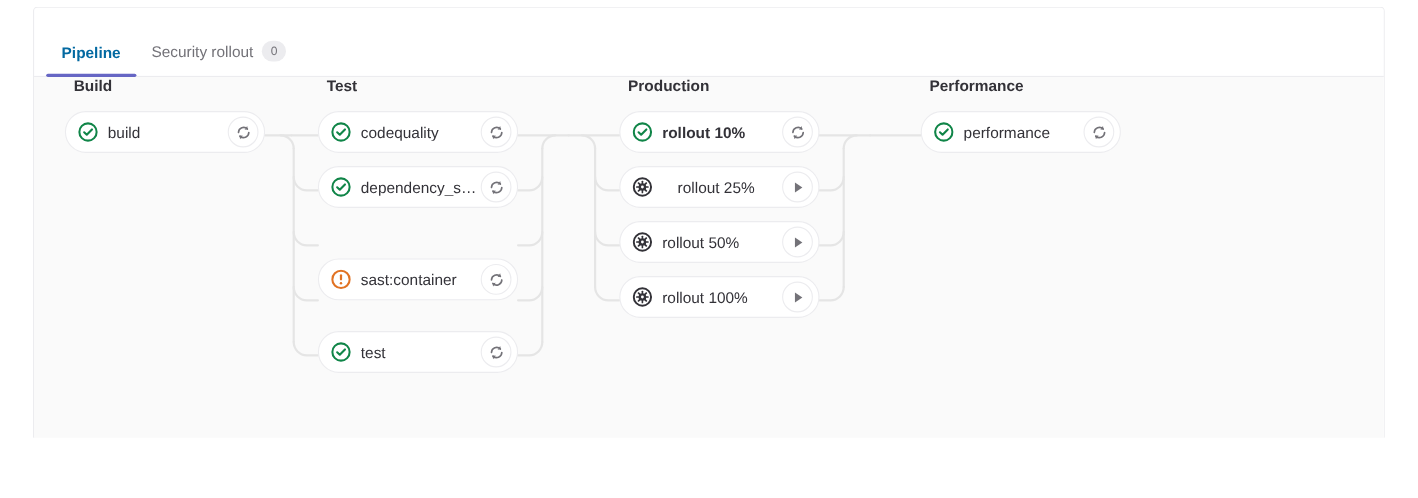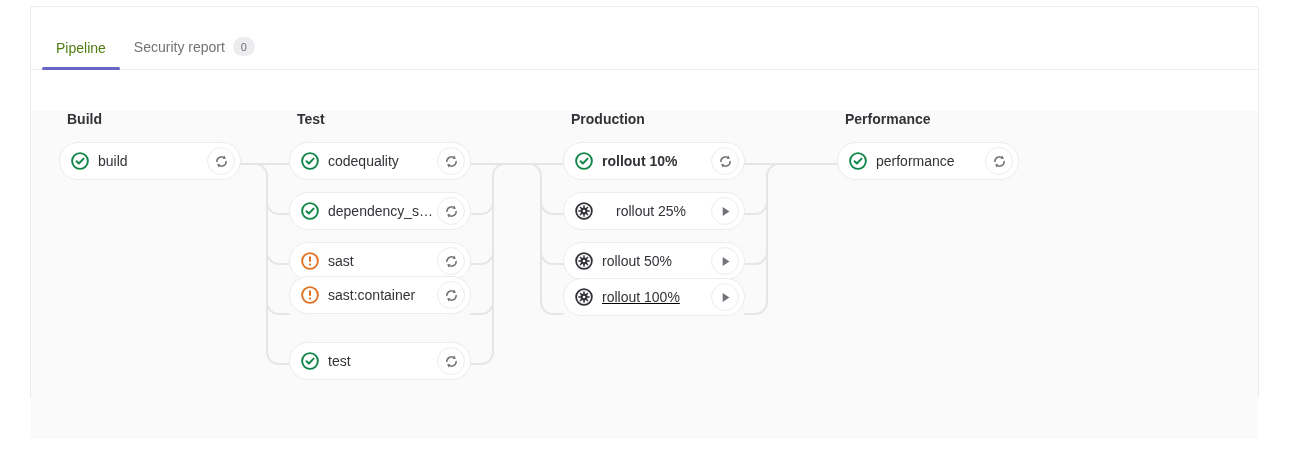--- a/index.html
+++ b/index.html
@@ -29,40 +29,39 @@
     display: flex; align-items: flex-end;
     padding-left: 11px;
   }
   .tab {
     position: relative;
     display: flex; align-items: center; gap: 8px;
     padding: 0 14px 13px 14px;
     font-size: 14px; color: #737278; cursor: pointer;
     white-space: nowrap;
   }
-  .tab.active { color: #4d7c0f; font-weight: normal; }
+  .tab.active { color: #0369a1; font-weight: bold; }
   .tab.active::after {
     content: ""; position: absolute;
     left: 0; right: 0; bottom: -1px; height: 3px;
     background: #6666c4; border-radius: 2px;
   }
   .badge {
     display: inline-flex; align-items: center; justify-content: center;
     min-width: 22px; height: 19px; padding: 0 7px;
     background: #ececef; color: #737278;
     border-radius: 10px; font-size: 11px; font-weight: normal;
   }
 
   
   .graph {
     position: absolute; left: 0; top: 63px;
     width: 100%; height: 328px;
     background: #fafafa;
     overflow: hidden;
-    margin-top: 41px;
   }
   svg.wires {
     position: absolute; left: 0; top: 0;
     width: 100%; height: 100%;
     pointer-events: none;
   }
   .stage {
     position: absolute; top: 0;
   }
   .stage-title {
@@ -102,21 +101,21 @@
 <body>
 
 <div class="page">
   <div class="panel">
 
     <div class="tabbar" id="tabbar">
         <div class="tab active">
           <span>Pipeline</span>
         </div>
         <div class="tab">
-          <span>Security report</span>
+          <span>Security rollout</span>
           <span class="badge">0</span>
         </div>
       </div>
 
     <div class="graph">
       <svg class="wires" viewBox="0 0 1227 328" preserveAspectRatio="none" id="wires">
           <path d="M210 53 H234" fill="none" stroke="#e5e5e5" stroke-width="2" stroke-linecap="round"></path>
           <path d="M234 53 H258" fill="none" stroke="#e5e5e5" stroke-width="2" stroke-linecap="round"></path>
           <path d="M236 65 V241" fill="none" stroke="#e5e5e5" stroke-width="2" stroke-linecap="round"></path>
           <path d="M236 91 A12 12 0 0 0 248 103 H258" fill="none" stroke="#e5e5e5" stroke-width="2" stroke-linecap="round"></path>
@@ -192,36 +191,20 @@
                 <span class="job-name">codequality</span>
                 <span class="job-action">
                   <svg width="15" height="15" viewBox="0 0 16 16">
                     <path d="M13 8a5 5 0 0 1-8.6 3.4" fill="none" stroke="#737278" stroke-width="1.6" stroke-linecap="round"></path>
                     <path d="M3 8a5 5 0 0 1 8.6-3.4" fill="none" stroke="#737278" stroke-width="1.6" stroke-linecap="round"></path>
                     <path d="M11.4 1.6 L12.1 4.8 L8.9 5.2 Z" fill="#737278"></path>
                     <path d="M4.6 14.4 L3.9 11.2 L7.1 10.8 Z" fill="#737278"></path>
                   </svg>
                 </span>
               </div>
-              <div class="job" style="top: 100px;">
-                <span class="job-status"><svg width="18" height="18" viewBox="0 0 16 16">
-                    <circle cx="8" cy="8" r="7" fill="none" stroke="#e17223" stroke-width="1.7"></circle>
-                    <rect x="7.1" y="3.8" width="1.8" height="5" rx="0.9" fill="#e17223"></rect>
-                    <circle cx="8" cy="11.2" r="1" fill="#e17223"></circle>
-                  </svg></span>
-                <span class="job-name">sast</span>
-                <span class="job-action">
-                  <svg width="15" height="15" viewBox="0 0 16 16">
-                    <path d="M13 8a5 5 0 0 1-8.6 3.4" fill="none" stroke="#737278" stroke-width="1.6" stroke-linecap="round"></path>
-                    <path d="M3 8a5 5 0 0 1 8.6-3.4" fill="none" stroke="#737278" stroke-width="1.6" stroke-linecap="round"></path>
-                    <path d="M11.4 1.6 L12.1 4.8 L8.9 5.2 Z" fill="#737278"></path>
-                    <path d="M4.6 14.4 L3.9 11.2 L7.1 10.8 Z" fill="#737278"></path>
-                  </svg>
-                </span>
-              </div>
               <div class="job" style="top: 134px;">
                 <span class="job-status"><svg width="18" height="18" viewBox="0 0 16 16">
                     <circle cx="8" cy="8" r="7" fill="none" stroke="#e17223" stroke-width="1.7"></circle>
                     <rect x="7.1" y="3.8" width="1.8" height="5" rx="0.9" fill="#e17223"></rect>
                     <circle cx="8" cy="11.2" r="1" fill="#e17223"></circle>
                   </svg></span>
                 <span class="job-name">sast:container</span>
                 <span class="job-action">
                   <svg width="15" height="15" viewBox="0 0 16 16">
                     <path d="M13 8a5 5 0 0 1-8.6 3.4" fill="none" stroke="#737278" stroke-width="1.6" stroke-linecap="round"></path>
@@ -301,21 +284,21 @@
                     <circle cx="8" cy="8" r="3.1" fill="#333238"></circle>
                     <circle cx="8" cy="8" r="1.15" fill="#ffffff"></circle>
                   </svg></span>
                 <span class="job-name">rollout 50%</span>
                 <span class="job-action">
                   <svg width="15" height="15" viewBox="0 0 16 16">
                     <path d="M5 3.2 L12.2 8 L5 12.8 Z" fill="#737278"></path>
                   </svg>
                 </span>
               </div>
-              <div class="job" style="top: 136px; text-decoration: underline;">
+              <div class="job" style="top: 150px;">
                 <span class="job-status"><svg width="18" height="18" viewBox="0 0 16 16">
                     <circle cx="8" cy="8" r="7" fill="none" stroke="#333238" stroke-width="1.6"></circle>
                     <rect x="7.35" y="2.9" width="1.3" height="2.6" rx="0.45" fill="#333238" transform="rotate(0 8 8)"></rect>
                     <rect x="7.35" y="2.9" width="1.3" height="2.6" rx="0.45" fill="#333238" transform="rotate(45 8 8)"></rect>
                     <rect x="7.35" y="2.9" width="1.3" height="2.6" rx="0.45" fill="#333238" transform="rotate(90 8 8)"></rect>
                     <rect x="7.35" y="2.9" width="1.3" height="2.6" rx="0.45" fill="#333238" transform="rotate(135 8 8)"></rect>
                     <rect x="7.35" y="2.9" width="1.3" height="2.6" rx="0.45" fill="#333238" transform="rotate(180 8 8)"></rect>
                     <rect x="7.35" y="2.9" width="1.3" height="2.6" rx="0.45" fill="#333238" transform="rotate(225 8 8)"></rect>
                     <rect x="7.35" y="2.9" width="1.3" height="2.6" rx="0.45" fill="#333238" transform="rotate(270 8 8)"></rect>
                     <rect x="7.35" y="2.9" width="1.3" height="2.6" rx="0.45" fill="#333238" transform="rotate(315 8 8)"></rect>

